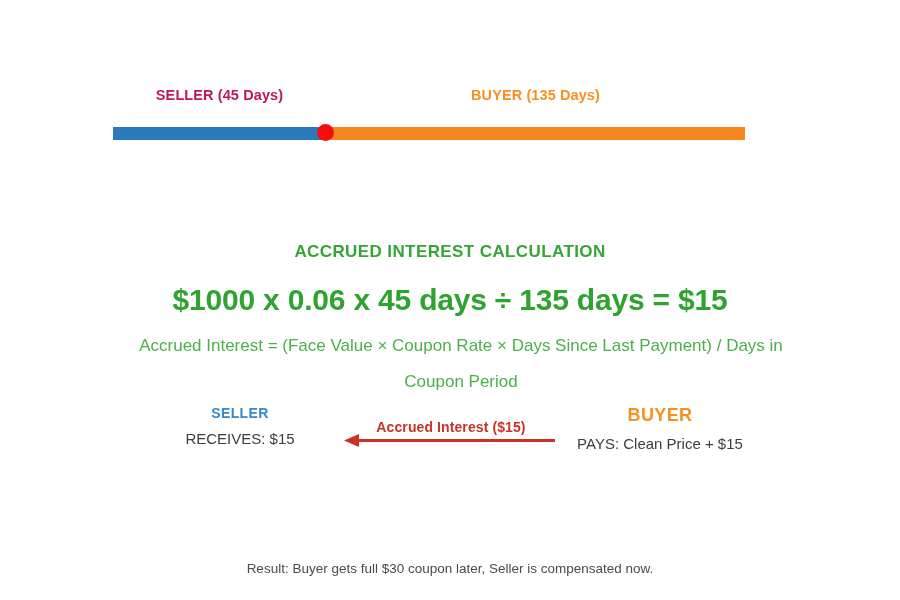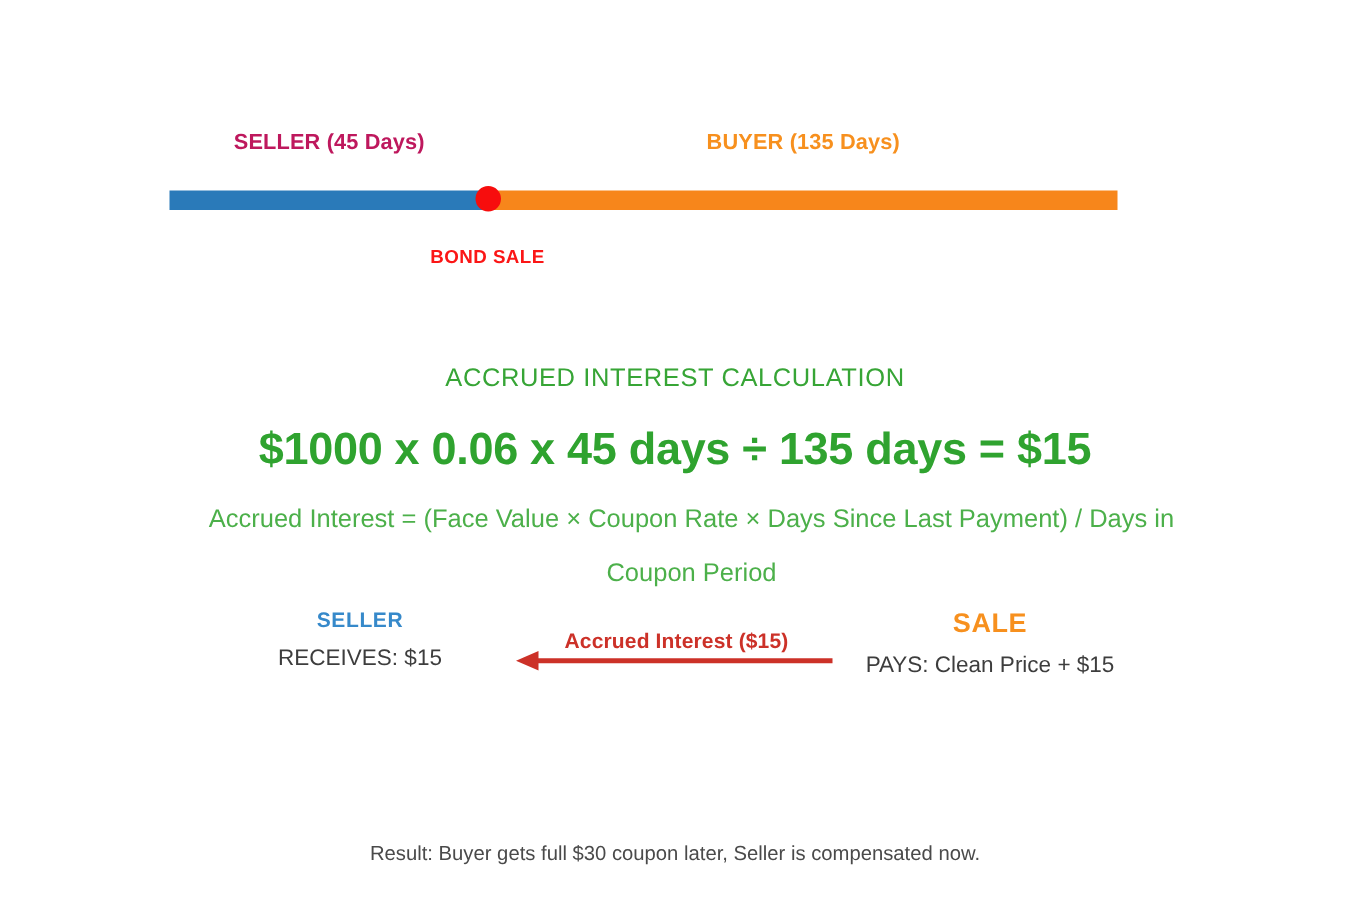--- a/index.html
+++ b/index.html
@@ -99,21 +99,21 @@
   }
 
   
   .calc-heading {
     position: absolute;
     top: 242px;
     left: 0;
     width: 900px;
     text-align: center;
     font-size: 17px;
-    font-weight: normal;
+    font-weight: bold;
     letter-spacing: 0.4px;
     color: #37a536;
   }
   .calc-formula {
     position: absolute;
     top: 283px;
     left: 0;
     width: 900px;
     text-align: center;
     font-size: 30px;
@@ -208,35 +208,34 @@
     <div class="seller-period-label">SELLER (45 Days)</div>
     <div class="buyer-period-label">BUYER (135 Days)</div>
   </div>
 
   <div class="timeline-bar">
     <div class="bar-seller"></div>
     <div class="bar-buyer"></div>
     <div class="sale-dot"></div>
   </div>
 
-  <div class="bond-sale-label">BOND SALE</div>
 
   <div class="calc-heading">ACCRUED INTEREST CALCULATION</div>
 
   <div class="calc-formula">$1000 x 0.06 x 45 days ÷ 135 days = $15</div>
 
   <div class="calc-description">Accrued Interest = (Face Value × Coupon Rate × Days Since Last Payment) / Days in Coupon Period</div>
 
   <div class="seller-block">
     <div class="party-title-seller">SELLER</div>
     <div class="party-detail">RECEIVES: $15</div>
   </div>
 
   <div class="buyer-block">
-    <div class="party-title-buyer">SALE</div>
+    <div class="party-title-buyer">BUYER</div>
     <div class="party-detail">PAYS: Clean Price + $15</div>
   </div>
 
   <div class="flow-arrow-label">Accrued Interest ($15)</div>
 
   <svg class="flow-arrow-svg" viewBox="0 0 225 22" xmlns="http://www.w3.org/2000/svg">
     <line x1="215" y1="10.5" x2="16" y2="10.5" stroke="#cc3128" stroke-width="3.2"></line>
     <polygon points="4,10.5 19,4 19,17" fill="#cc3128"></polygon>
   </svg>
 

